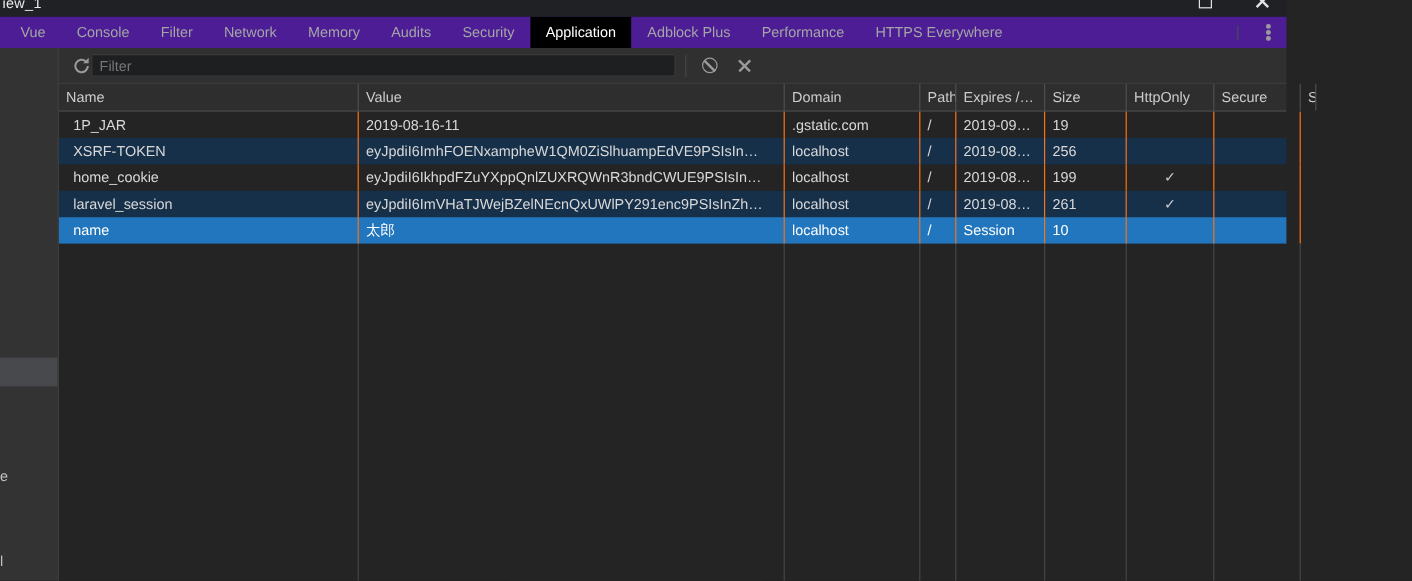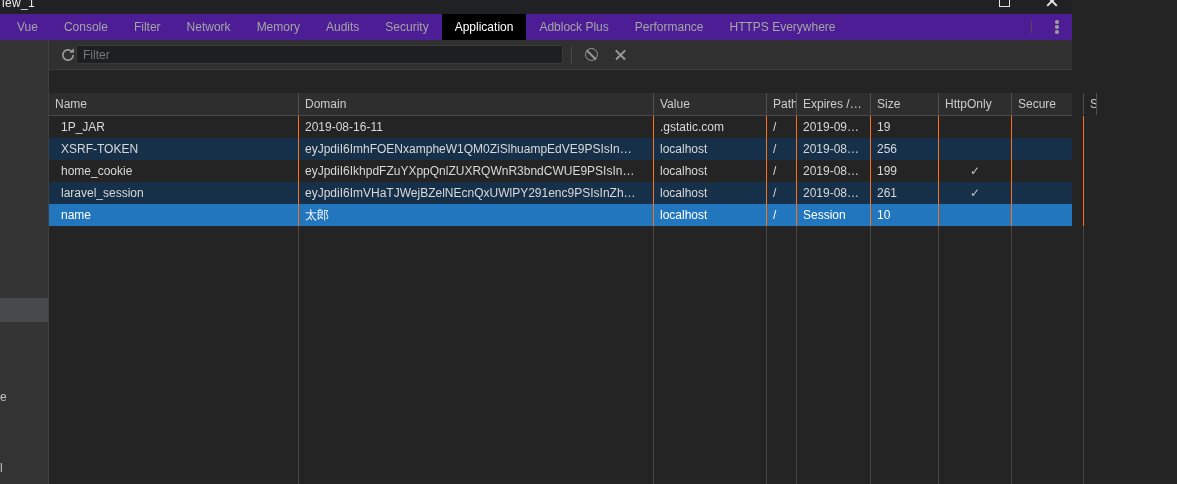--- a/index.html
+++ b/index.html
@@ -85,21 +85,21 @@
     background:#9a9a9a; transform:rotate(45deg);
   }
   .clear-btn { margin-left:16px; position:relative; width:13px; height:13px; }
   .clear-btn::before, .clear-btn::after {
     content:""; position:absolute; left:0; top:5.7px; width:13px; height:1.7px; background:#9a9a9a;
   }
   .clear-btn::before { transform:rotate(45deg); }
   .clear-btn::after  { transform:rotate(-45deg); }
 
   
-  .grid { flex:1; display:flex; flex-direction:column; min-height:0;margin-top:23px; }
+  .grid { flex:1; display:flex; flex-direction:column; min-height:0; }
   .grid-row, .grid-filler {
     display:grid;
     grid-template-columns:250px 355px 113px 30px 74px 68px 73px 72px minmax(0,1fr);
   }
   .cell {
     height:22px; line-height:22px; padding:0 6px;
     border-right:1px solid #f97316;
     white-space:nowrap; overflow:hidden; text-overflow:clip;
   }
   .cell:last-child { border-right:none; }
@@ -162,22 +162,22 @@
         <input class="filter-input" type="text" placeholder="Filter" style="">
         <span class="toolbar-separator"></span>
         <span class="block-btn"></span>
         <span class="clear-btn"></span>
       </div>
 
       <div class="grid">
 
         <div class="grid-row grid-header">
           <div class="cell">Name</div>
+          <div class="cell">Value</div>
           <div class="cell">Domain</div>
-          <div class="cell">Value</div>
           <div class="cell">Path</div>
           <div class="cell">Expires /…</div>
           <div class="cell">Size</div>
           <div class="cell">HttpOnly</div>
           <div class="cell">Secure</div>
           <div class="cell">SameSite</div>
         </div>
 
         <div class="grid-row data">
           <div class="cell c-name">1P_JAR</div>

